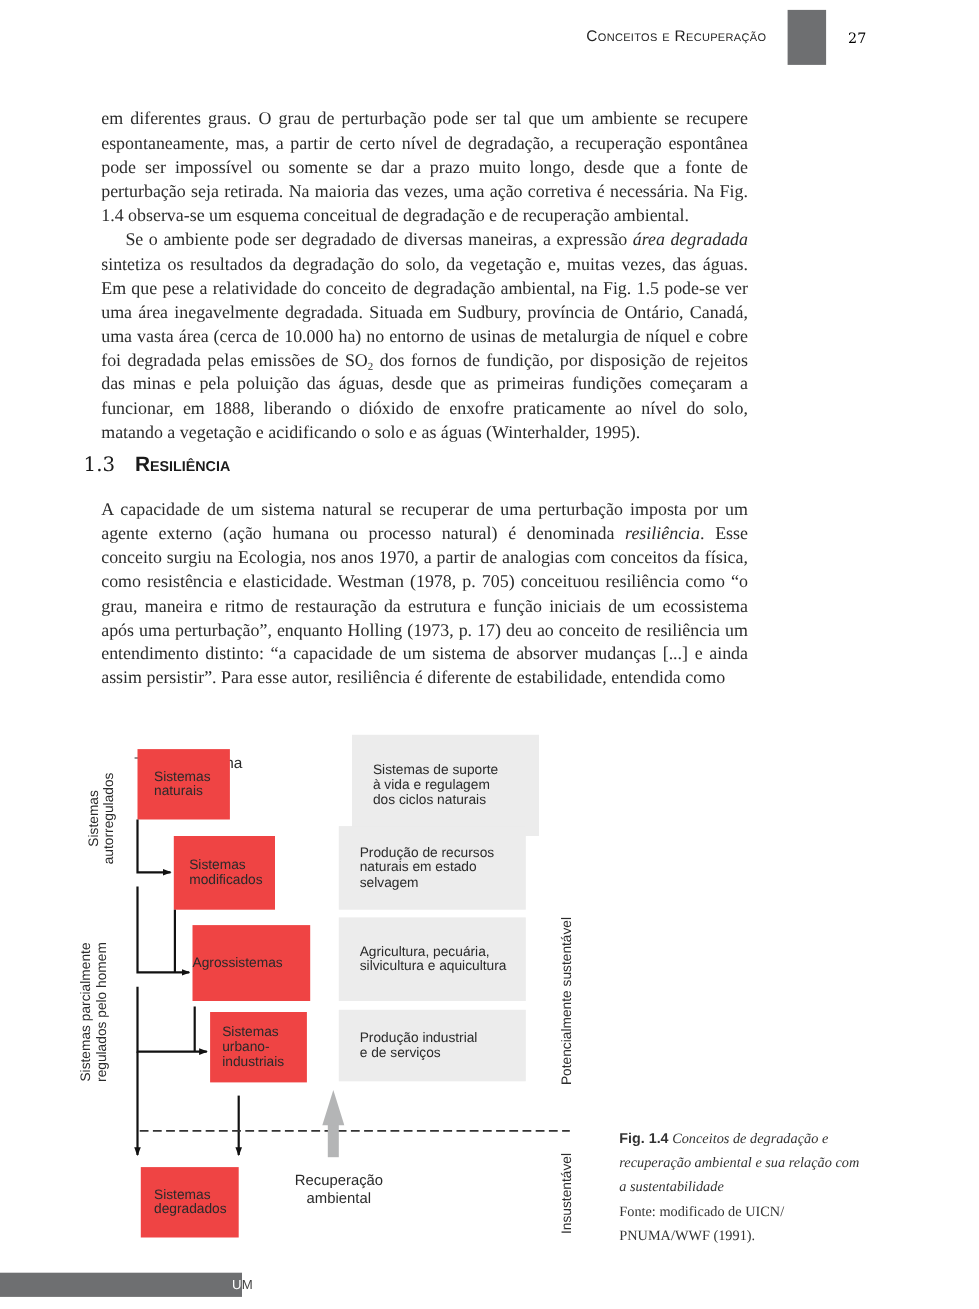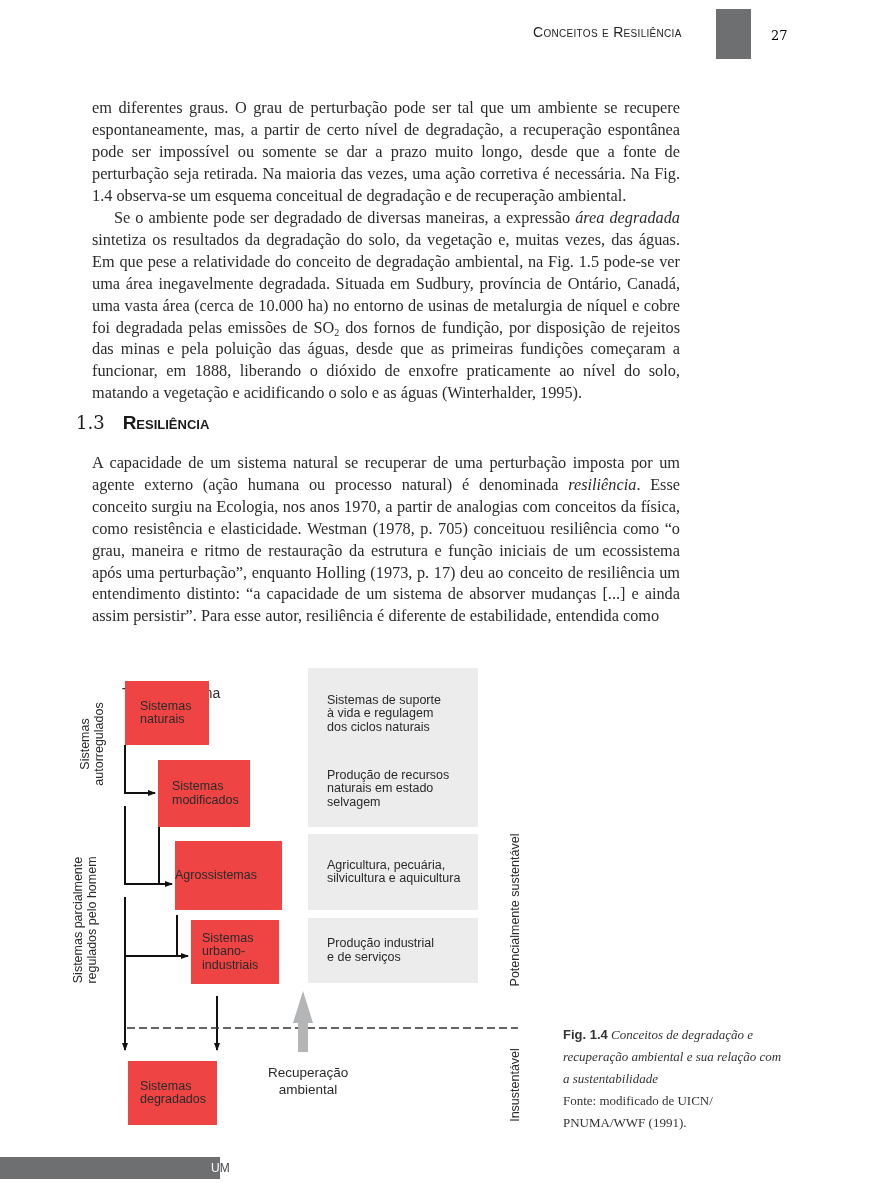--- a/index.html
+++ b/index.html
@@ -26,21 +26,21 @@
   .caption .fig-num { font-family:"Liberation Sans", sans-serif; font-weight:bold; }
   .caption .fig-title { font-style:italic; }
   .footer-bar { position:absolute; left:0; top:1157px; width:220px; height:22px; background:#6e6f71; }
   .footer-label { position:absolute; left:211px; top:1161px; font-family:"Liberation Sans", sans-serif; font-size:12px; color:#444; }
   .footer-label .on-bar { color:#ffffff; }
   sub { font-size:10px; vertical-align:-3px; line-height:0; }
 </style>
 </head>
 <body>
 
-<div class="header-title">Conceitos e Resiliência</div>
+<div class="header-title">Conceitos e Recuperação</div>
 <div class="header-block"></div>
 <div class="page-number">27</div>
 
 <div class="body-text para1">
   <p>em diferentes graus. O grau de perturbação pode ser tal que um ambiente se recupere espontaneamente, mas, a partir de certo nível de degradação, a recuperação espontânea pode ser impossível ou somente se dar a prazo muito longo, desde que a fonte de perturbação seja retirada. Na maioria das vezes, uma ação corretiva é necessária. Na Fig. 1.4 observa-se um esquema conceitual de degradação e de recuperação ambiental.</p>
 </div>
 
 <div class="body-text para2 para4">
   <p><span>Se o ambiente pode ser degradado de diversas maneiras, a expressão </span><em>área degradada</em><span> sintetiza os resultados da degradação do solo, da vegetação e, muitas vezes, das águas. Em que pese a relatividade do conceito de degradação ambiental, na Fig. 1.5 pode-se ver uma área inegavelmente degradada. Situada em Sudbury, província de Ontário, Canadá, uma vasta área (cerca de 10.000 ha) no entorno de usinas de metalurgia de níquel e cobre foi degradada pelas emissões de SO</span><sub>2</sub><span> dos fornos de fundição, por disposição de rejeitos das minas e pela poluição das águas, desde que as primeiras fundições começaram a funcionar, em 1888, liberando o dióxido de enxofre praticamente ao nível do solo, matando a vegetação e acidificando o solo e as águas (Winterhalder, 1995).</span></p>
 </div>
@@ -71,21 +71,21 @@
   <div class="sys-box" style="left:191px; top:920px; width:88px; height:64px; padding-left:11px;">
       <span style="white-space:pre-line">Sistemas
 urbano-
 industriais</span>
     </div>
   <div class="sys-box" style="left:128px; top:1061px; width:89px; height:64px; padding-left:12px;">
       <span style="white-space:pre-line">Sistemas
 degradados</span>
     </div>
 
-  <div class="fn-box" style="left:308px; top:668px; width:170px; height:92px;">
+  <div class="fn-box" style="left:320px; top:668px; width:170px; height:92px;">
       <span style="white-space:pre-line">Sistemas de suporte
 à vida e regulagem
 dos ciclos naturais</span>
     </div>
   <div class="fn-box" style="left:308px; top:834px; width:170px; height:76px;">
       <span style="white-space:pre-line">Agricultura, pecuária,
 silvicultura e aquicultura</span>
     </div>
   <div class="fn-box" style="left:308px; top:751px; width:170px; height:76px;">
       <span style="white-space:pre-line">Produção de recursos

